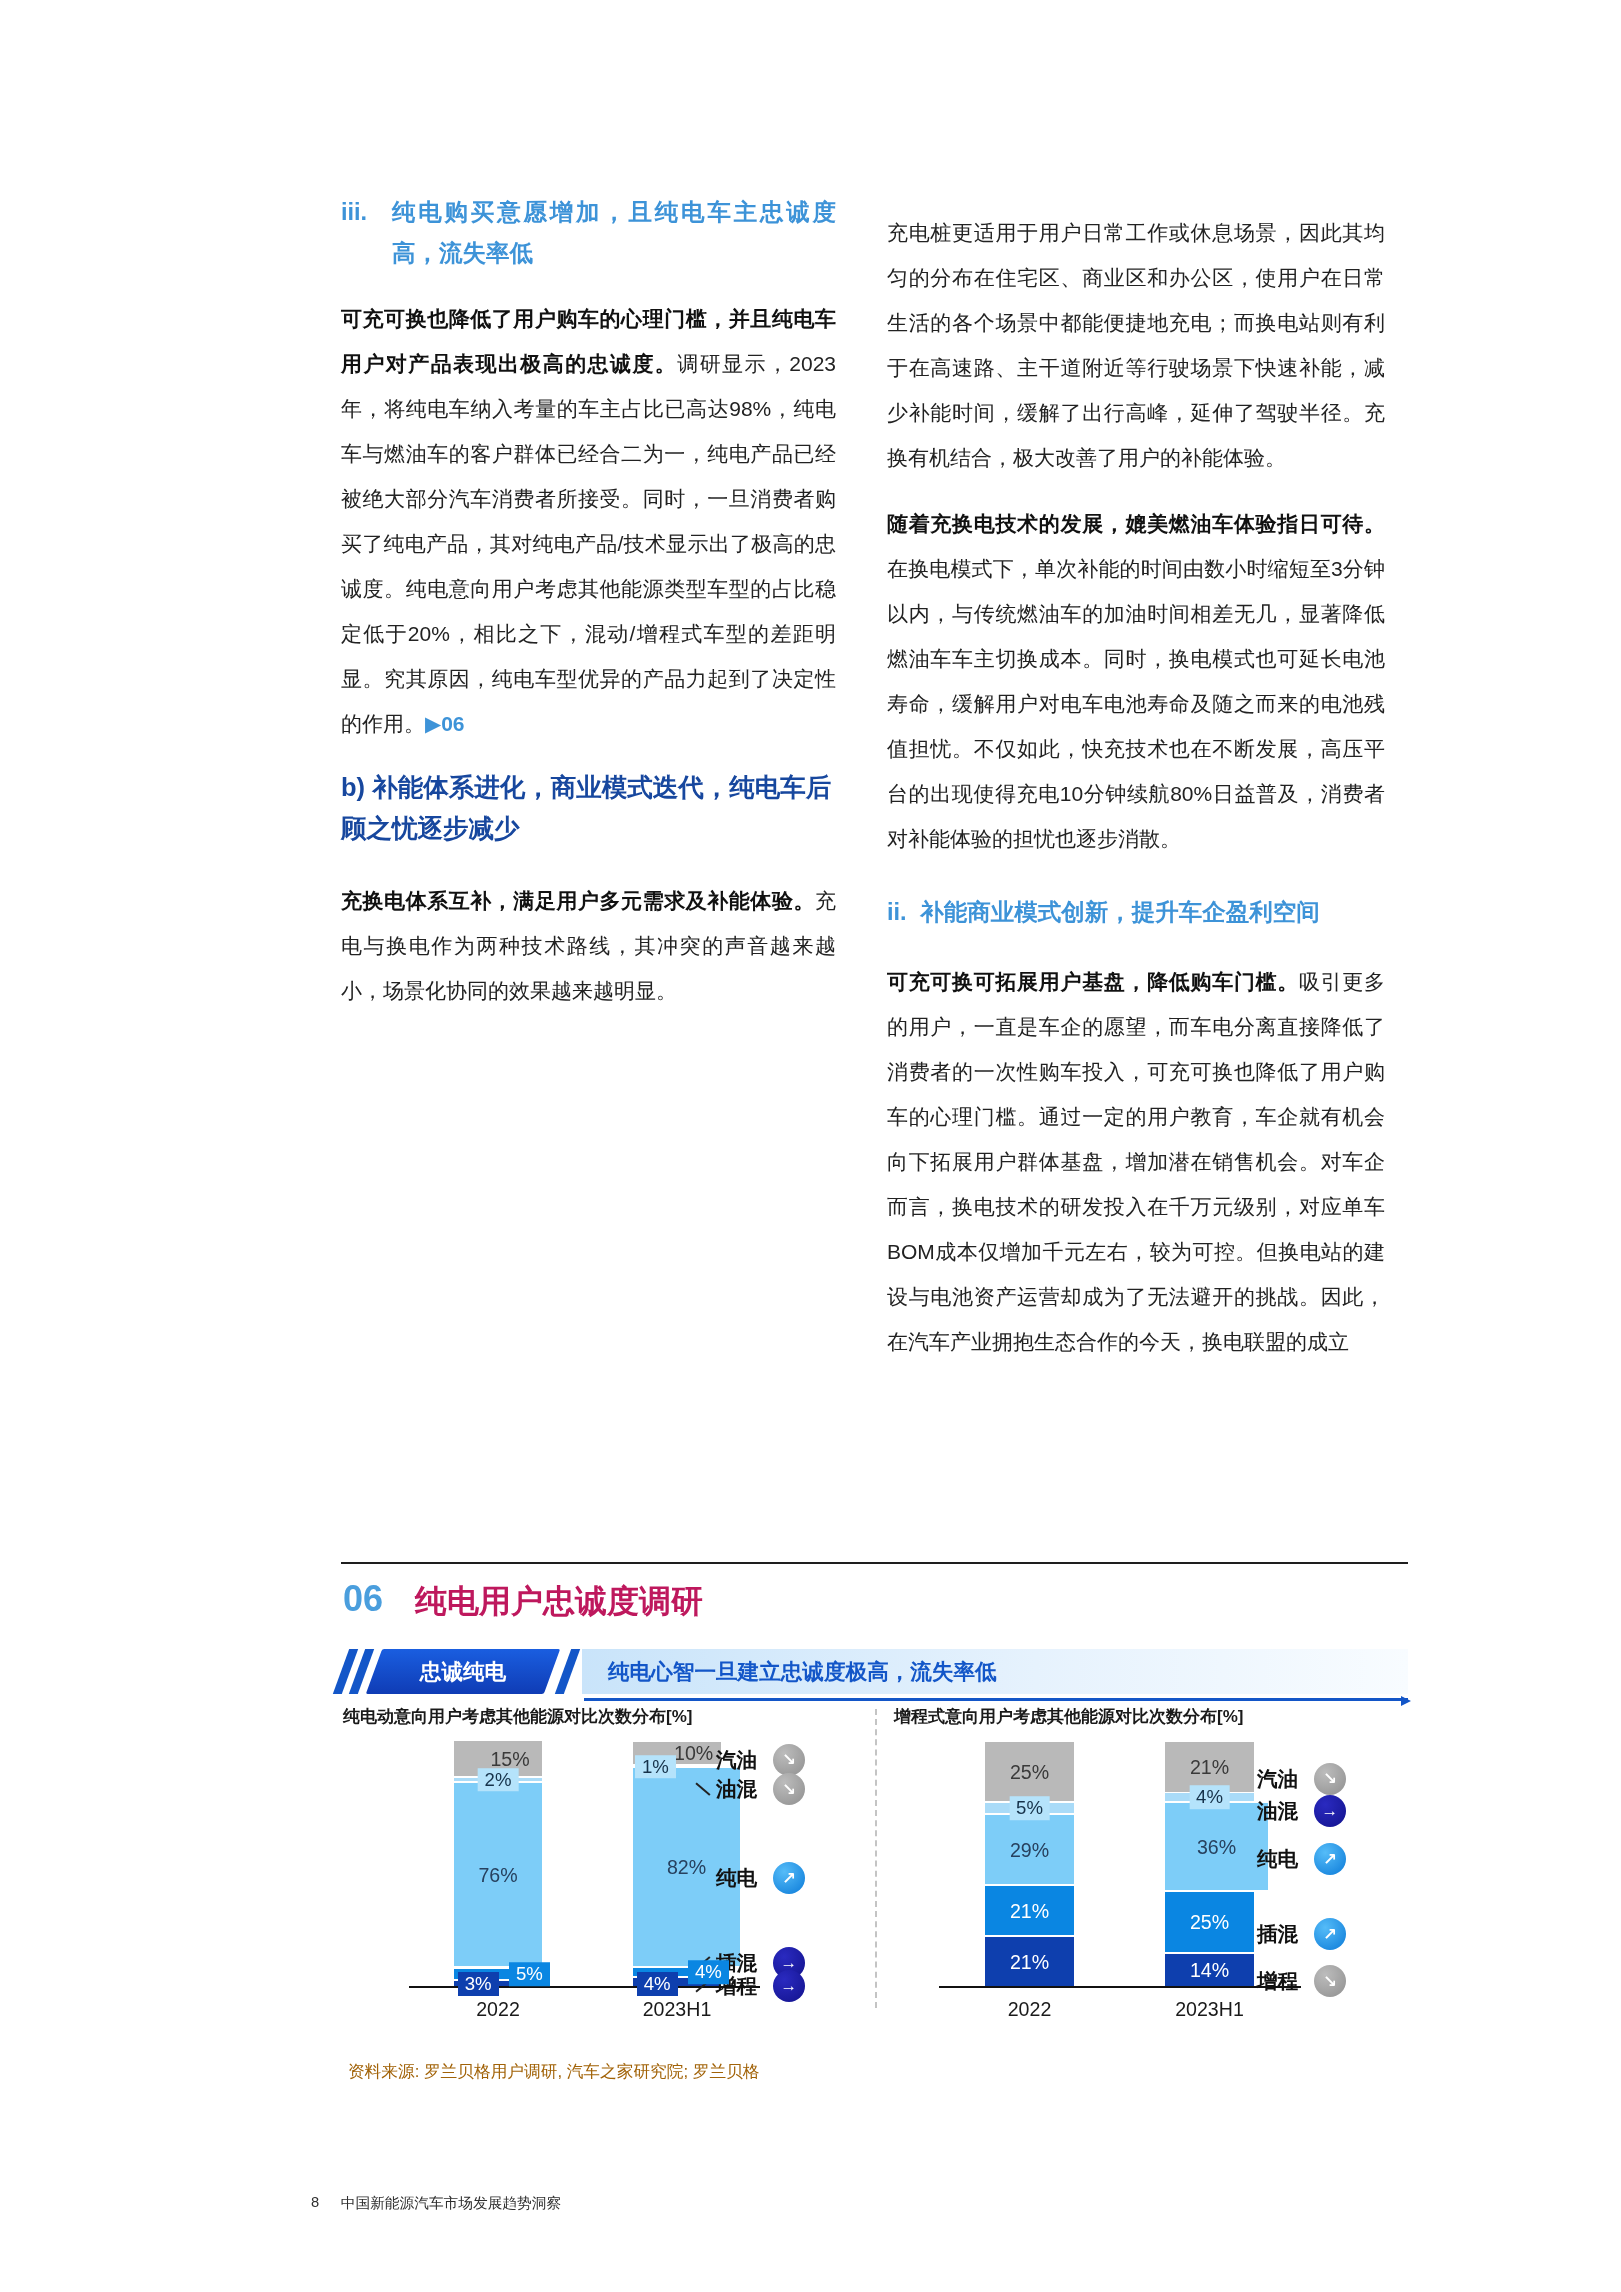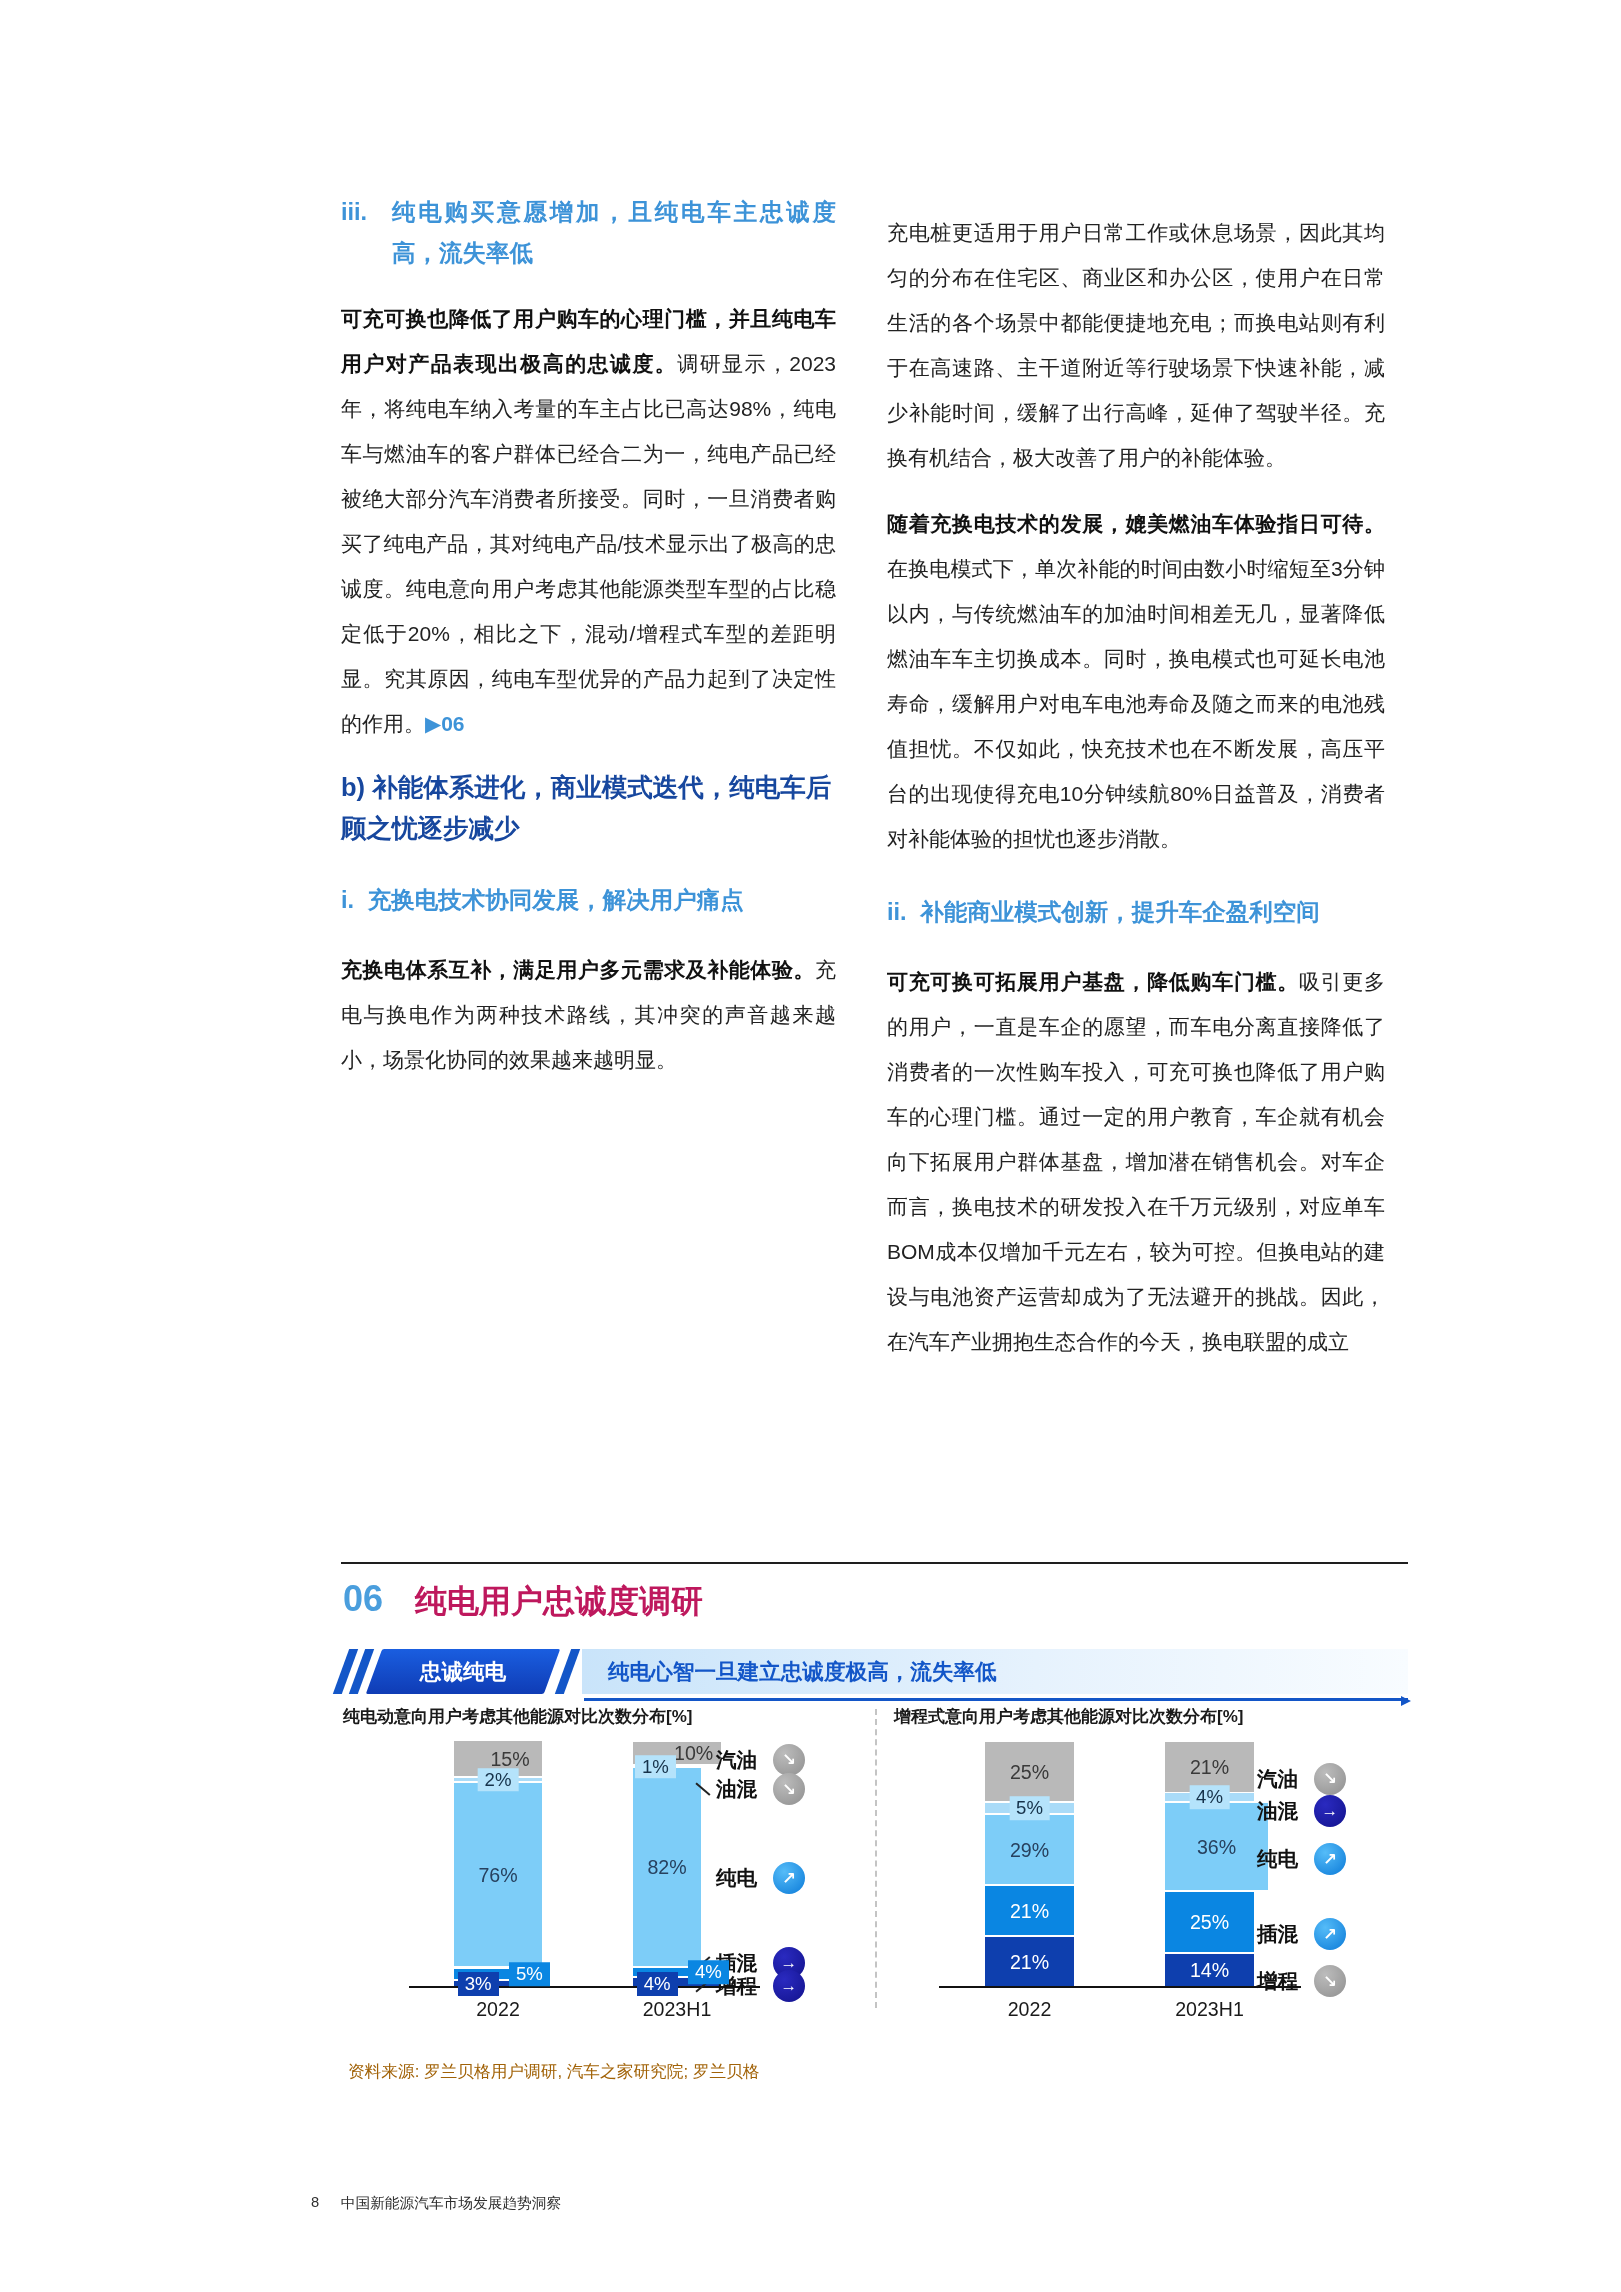--- a/index.html
+++ b/index.html
@@ -63,23 +63,20 @@
 
 <div class="page">
 
   <div class="col col-left">
     <div class="h3blue hang">
       <span class="mk">iii.</span>
       <span>纯电购买意愿增加，且纯电车主忠诚度高，流失率低</span>
     </div>
     <p><span class="b">可充可换也降低了用户购车的心理门槛，并且纯电车用户对产品表现出极高的忠诚度。</span><span>调研显示，2023年，将纯电车纳入考量的车主占比已高达98%，纯电车与燃油车的客户群体已经合二为一，纯电产品已经被绝大部分汽车消费者所接受。同时，一旦消费者购买了纯电产品，其对纯电产品/技术显示出了极高的忠诚度。纯电意向用户考虑其他能源类型车型的占比稳定低于20%，相比之下，混动/增程式车型的差距明显。究其原因，纯电车型优异的产品力起到了决定性的作用。</span><span class="ref">▶06</span></p>
     <div class="h2navy">b) 补能体系进化，商业模式迭代，纯电车后顾之忧逐步减少</div>
-    <div class="h3blue mid">
-      <span class="mk2">i.</span><span>充换电技术协同发展，解决用户痛点</span>
-    </div>
     <p><span class="b">充换电体系互补，满足用户多元需求及补能体验。</span><span>充电与换电作为两种技术路线，其冲突的声音越来越小，场景化协同的效果越来越明显。</span></p>
   </div>
 
   <div class="col col-right">
     <p>充电桩更适用于用户日常工作或休息场景，因此其均匀的分布在住宅区、商业区和办公区，使用户在日常生活的各个场景中都能便捷地充电；而换电站则有利于在高速路、主干道附近等行驶场景下快速补能，减少补能时间，缓解了出行高峰，延伸了驾驶半径。充换有机结合，极大改善了用户的补能体验。</p>
     <p><span class="b">随着充换电技术的发展，媲美燃油车体验指日可待。</span><span>在换电模式下，单次补能的时间由数小时缩短至3分钟以内，与传统燃油车的加油时间相差无几，显著降低燃油车车主切换成本。同时，换电模式也可延长电池寿命，缓解用户对电车电池寿命及随之而来的电池残值担忧。不仅如此，快充技术也在不断发展，高压平台的出现使得充电10分钟续航80%日益普及，消费者对补能体验的担忧也逐步消散。</span></p>
     <div class="h3blue mid">
       <span class="mk2">ii.</span><span>补能商业模式创新，提升车企盈利空间</span>
     </div>
     <p><span class="b">可充可换可拓展用户基盘，降低购车门槛。</span><span>吸引更多的用户，一直是车企的愿望，而车电分离直接降低了消费者的一次性购车投入，可充可换也降低了用户购车的心理门槛。通过一定的用户教育，车企就有机会向下拓展用户群体基盘，增加潜在销售机会。对车企而言，换电技术的研发投入在千万元级别，对应单车BOM成本仅增加千元左右，较为可控。但换电站的建设与电池资产运营却成为了无法避开的挑战。因此，在汽车产业拥抱生态合作的今天，换电联盟的成立</span></p>
@@ -124,21 +121,21 @@
         <div class="seg" style="left: 113px; width: 88px; bottom: 258px; height: 37px; background: rgb(185, 185, 185); border-top: 2px solid rgb(255, 255, 255);">
           <span class="lbl" style="color: rgb(58, 58, 58); margin-left: 24px;">15%</span>
         </div>
         <div class="catlbl" style="left: 113px; width: 88px;">2022</div>
         <div class="seg" style="left: 292px; width: 88px; bottom: 48px; height: 9.7px; background: rgb(14, 63, 174); border-top: 2px solid rgb(255, 255, 255);">
           <div class="pctbox" style="background: rgb(14, 63, 174); color: rgb(255, 255, 255); left: 3.9px; bottom: -9.8px;">4%</div>
         </div>
         <div class="seg" style="left: 292px; width: 88px; bottom: 58px; height: 9.7px; background: rgb(10, 134, 226); border-top: 2px solid rgb(255, 255, 255);">
           <div class="pctbox" style="background: rgb(10, 134, 226); color: rgb(255, 255, 255); right: -7.8px; top: 50%; transform: translateY(-50%);">4%</div>
         </div>
-        <div class="seg" style="left: 292px; width: 68px; bottom: 68px; height: 200px; background: rgb(125, 205, 248); border-top: 2px solid rgb(255, 255, 255);">
+        <div class="seg" style="left: 292px; width: 107px; bottom: 68px; height: 200px; background: rgb(125, 205, 248); border-top: 2px solid rgb(255, 255, 255);">
           <span class="lbl" style="color: rgb(39, 65, 95);">82%</span>
         </div>
         <div class="seg" style="left: 292px; width: 88px; bottom: 267px; height: 2.4px; background: rgb(169, 219, 248); border-top: 2px solid rgb(255, 255, 255);">
           <div class="pctbox" style="background: rgb(181, 227, 251); color: rgb(22, 50, 74); top: 50%; transform: translateY(-50%); left: 2px;">1%</div>
         </div>
         <div class="seg" style="left: 292px; width: 88px; bottom: 270px; height: 24px; background: rgb(185, 185, 185); border-top: 2px solid rgb(255, 255, 255);">
           <span class="lbl" style="color: rgb(58, 58, 58); text-align: right; padding-right: 7.8px;">10%</span>
         </div>
         <div class="catlbl" style="left: 292px; width: 88px;">2023H1</div>
         <div class="legend-item" style="left: 375px; top: 3.9px;">

